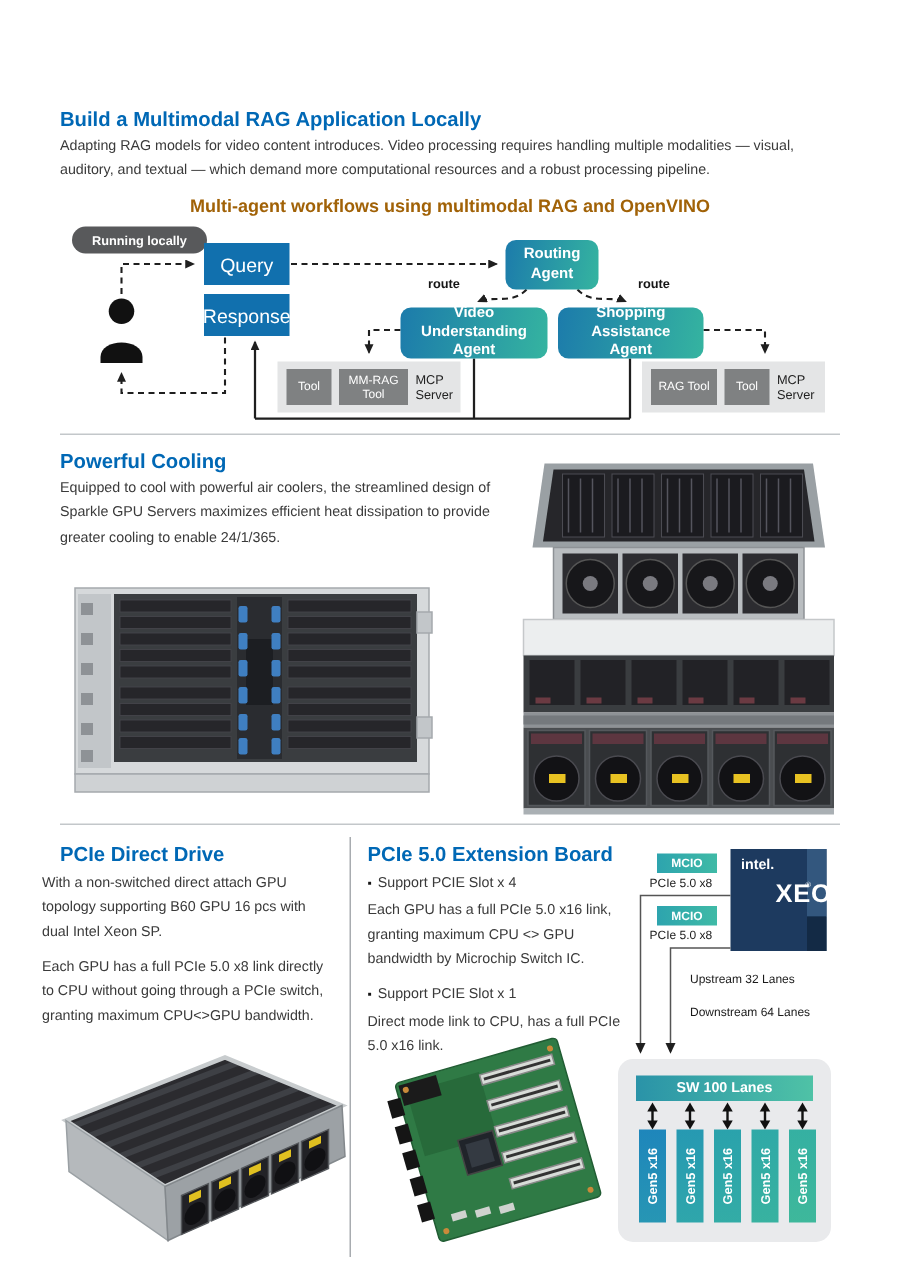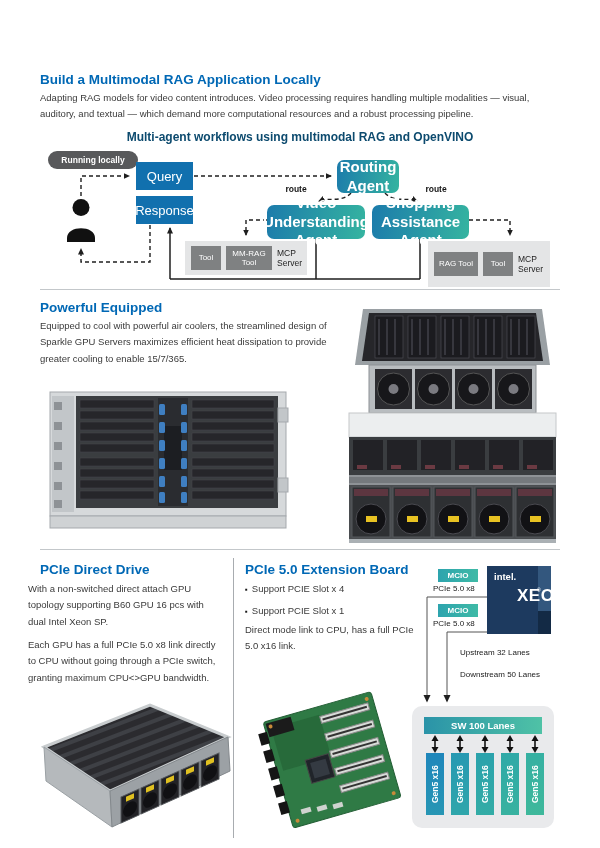--- a/index.html
+++ b/index.html
@@ -9,32 +9,32 @@
   
   .banner{left:41px;top:23px;width:518px;height:37px;
     background:linear-gradient(95deg,#2b58a8 0%,#1583c4 32%,#0e9bc2 55%,#13a193 80%,#2caa79 100%);
     display:flex;align-items:center;justify-content:center;}
   .banner::after{content:"";position:absolute;inset:0;
     background:repeating-linear-gradient(115deg,rgba(255,255,255,.06) 0 2px,rgba(255,255,255,0) 2px 9px);}
   .banner-title{color:#fff;font-size:20px;font-weight:bold;letter-spacing:.3px;z-index:1;}
   
   .h2{color:#0068b5;font-size:13.5px;font-weight:bold;}
   .body{font-size:9.5px;color:#3a3a3a;line-height:1.72;}
-  .diag-title{font-size:12px;font-weight:bold;color:#0c4a6e;text-align:center;}
+  .diag-title{font-size:12px;font-weight:bold;color:#a16207;text-align:center;}
   .hdiv{background:#c3c7ca;height:1px;}
   .vdiv{background:#a8acb0;width:1px;}
   
   .diagram{left:40px;top:148px;width:520px;height:142px;}
   .diagram>*{position:absolute;}
   .pill{background:#58595b;color:#fff;font-size:8.5px;font-weight:bold;border-radius:9px;
         display:flex;align-items:center;justify-content:center;}
   .bluebox{background:#1170ae;color:#fff;font-size:13px;font-weight:normal;
         display:flex;align-items:center;justify-content:center;}
   .agent{background:linear-gradient(100deg,#1c7bab 0%,#35b4a0 100%);border-radius:7px;
-        color:#fff;font-size:15px;font-weight:bold;text-align:center;line-height:1.25;
+        color:#fff;font-size:10px;font-weight:bold;text-align:center;line-height:1.25;
         display:flex;align-items:center;justify-content:center;padding:2px 19px;box-sizing:border-box;}
   .route{font-size:8.5px;font-weight:bold;color:#161616;text-align:center;}
   .mcp{background:#e4e5e6;display:flex;align-items:center;gap:5px;padding:4px 6px;box-sizing:border-box;}
   .tool{background:#7f8182;color:#fff;font-size:8px;text-align:center;line-height:1.15;
         display:flex;align-items:center;justify-content:center;flex:none;}
   .mcp-label{font-size:8.5px;color:#222;line-height:1.2;}
   .dash{fill:none;stroke:#1f1f1f;stroke-width:1.4;stroke-dasharray:4,3;}
   .solid{fill:none;stroke:#1f1f1f;stroke-width:1.5;}
   
   .mcio{background:linear-gradient(90deg,#2da4ae,#3fbaa6);color:#fff;font-size:8px;font-weight:bold;
@@ -99,31 +99,31 @@
     <div class="agent" style="left:297px;top:12px;width:62px;height:33px;">Routing Agent</div>
     <div class="route" style="left:234px;top:36px;width:44px;">route</div>
     <div class="route" style="left:374px;top:36px;width:44px;">route</div>
     <div class="agent" style="left:332px;top:57px;width:97px;height:34px;">Shopping Assistance Agent</div>
     <div class="agent" style="left:227px;top:57px;width:98px;height:34px;">Video Understanding Agent</div>
     <div class="mcp" style="left:145px;top:93px;width:122px;height:34px;">
       <div class="tool" style="width:30px;height:24px;">Tool</div>
       <div class="tool" style="width:46px;height:24px;">MM-RAG Tool</div>
       <div class="mcp-label" style="width:32px;">MCP Server</div>
     </div>
-    <div class="mcp" style="left:388px;top:93px;width:122px;height:46px;">
+    <div class="mcp" style="left:388px;top:93px;width:122px;height:34px;">
       <div class="tool" style="width:44px;height:24px;">RAG Tool</div>
       <div class="tool" style="width:30px;height:24px;">Tool</div>
       <div class="mcp-label" style="width:32px;">MCP Server</div>
     </div>
   </div>
 
   <div class="abs hdiv" style="left:40px;top:289px;width:520px;"></div>
 
-  <div class="abs h2" style="left:40px;top:300px;">Powerful Equipped</div>
-  <div class="abs body" style="left:40px;top:318px;width:302px;">Equipped to cool with powerful air coolers, the streamlined design of Sparkle GPU Servers maximizes efficient heat dissipation to provide greater cooling to enable 15/7/365.</div>
+  <div class="abs h2" style="left:40px;top:300px;">Powerful Cooling</div>
+  <div class="abs body" style="left:40px;top:318px;width:302px;">Equipped to cool with powerful air coolers, the streamlined design of Sparkle GPU Servers maximizes efficient heat dissipation to provide greater cooling to enable 24/1/365.</div>
 
   <svg class="abs" style="left:42px;top:388px;" width="250" height="145" viewBox="0 0 250 145">
     <rect x="8" y="4" width="236" height="124" fill="#d6d9db" stroke="#a5a9ad"></rect>
     <rect x="10" y="8" width="22" height="116" fill="#c2c6c9"></rect>
     <rect x="12" y="14" width="8" height="8" fill="#8e9296"></rect>
       <rect x="12" y="34" width="8" height="8" fill="#8e9296"></rect>
     <rect x="12" y="54" width="8" height="8" fill="#8e9296"></rect>
       <rect x="12" y="74" width="8" height="8" fill="#8e9296"></rect>
     <rect x="12" y="94" width="8" height="8" fill="#8e9296"></rect>
       <rect x="12" y="112" width="8" height="8" fill="#8e9296"></rect>
@@ -311,20 +311,21 @@
         </g>
     </g>
   </svg>
 
   <div class="abs h2" style="left:245px;top:562px;">PCIe 5.0 Extension Board</div>
   <div class="abs body" style="left:245px;top:581px;width:172px;">
     <div class="bullet-line" style="margin-top:0;">
       <span class="bullet">▪</span>
       <span>Support PCIE Slot x 4</span>
     </div>
+    <p class="para">Each GPU has a full PCIe 5.0 x16 link, granting maximum CPU &lt;&gt; GPU bandwidth by Microchip Switch IC.</p>
     <div class="bullet-line">
       <span class="bullet">▪</span>
       <span>Support PCIE Slot x 1</span>
     </div>
     <p class="para">Direct mode link to CPU, has a full PCIe 5.0 x16 link.</p>
   </div>
 
   <svg class="abs" style="left:248px;top:688px;" width="160" height="148" viewBox="0 0 160 148">
     <g transform="rotate(-16 80 72)">
       <rect x="28" y="18" width="112" height="110" rx="3" fill="#2f7a45" stroke="#215c33"></rect>
@@ -384,21 +385,21 @@
     <defs>
       <marker id="ar2" markerWidth="10" markerHeight="10" refX="6" refY="3.5" orient="auto" markerUnits="userSpaceOnUse">
         <path d="M0,0L7.5,3.5L0,7z" fill="#1f1f1f"></path>
       </marker>
     </defs>
     <path d="M67,37 H7 V141" fill="none" stroke="#555" stroke-width="1" marker-end="url(#ar2)"></path>
     <path d="M67,72 H27 V141" fill="none" stroke="#555" stroke-width="1" marker-end="url(#ar2)"></path>
   </svg>
 
   <div class="abs small-lbl" style="left:460px;top:648px;">Upstream 32 Lanes</div>
-  <div class="abs small-lbl" style="left:460px;top:670px;">Downstream 50 Lanes</div>
+  <div class="abs small-lbl" style="left:460px;top:670px;">Downstream 64 Lanes</div>
 
   <div class="abs swbox" style="left:412px;top:706px;width:142px;height:122px;">
     <div class="abs swbar" style="left:12px;top:11px;width:118px;height:17px;">SW 100 Lanes</div>
     <svg class="abs" style="left:0;top:0;" width="142" height="122">
       <g stroke="#111" stroke-width="1.6">
         <line x1="23" y1="33" x2="23" y2="43"></line>
           <line x1="48" y1="33" x2="48" y2="43"></line>
           <line x1="73" y1="33" x2="73" y2="43"></line>
           <line x1="98" y1="33" x2="98" y2="43"></line>
           <line x1="123" y1="33" x2="123" y2="43"></line>

